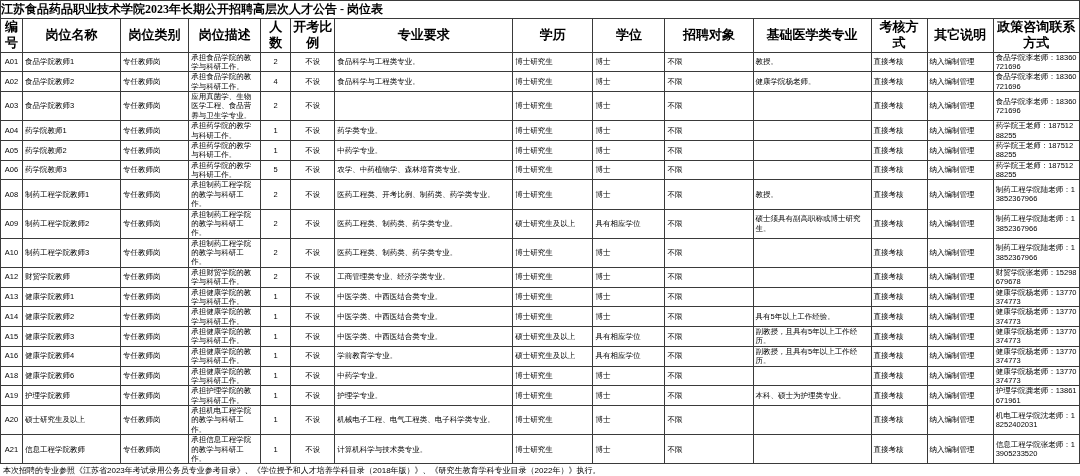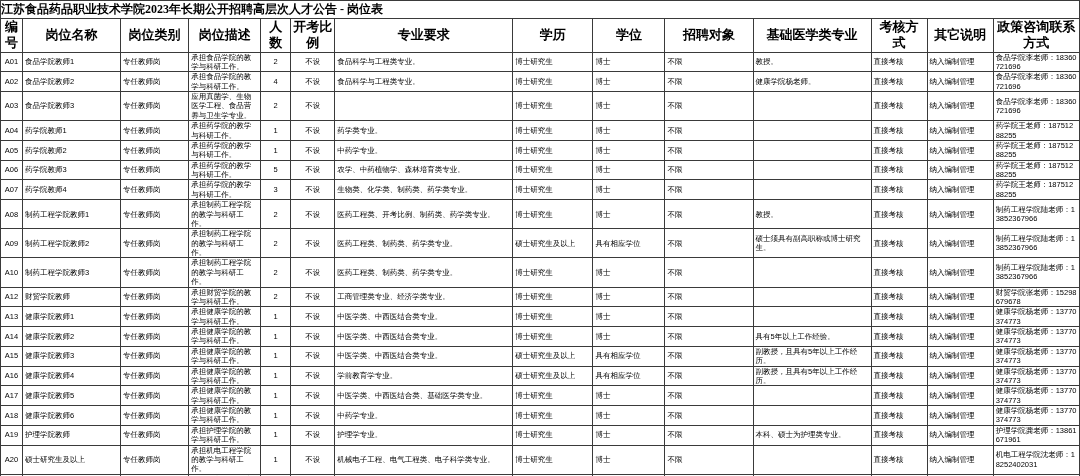--- a/index.html
+++ b/index.html
@@ -168,36 +168,20 @@
           <td>农学、中药植物学、森林培育类专业。</td>
           <td>博士研究生</td>
           <td>博士</td>
           <td>不限</td>
           <td></td>
           <td>直接考核</td>
           <td>纳入编制管理</td>
           <td>药学院王老师：18751288255</td>
         </tr>
         <tr>
-          <td class="center">A07</td>
-          <td>药学院教师4</td>
-          <td>专任教师岗</td>
-          <td>承担药学院的教学与科研工作。</td>
-          <td class="center">3</td>
-          <td class="center">不设</td>
-          <td>生物类、化学类、制药类、药学类专业。</td>
-          <td>博士研究生</td>
-          <td>博士</td>
-          <td>不限</td>
-          <td></td>
-          <td>直接考核</td>
-          <td>纳入编制管理</td>
-          <td>药学院王老师：18751288255</td>
-        </tr>
-        <tr>
           <td class="center">A08</td>
           <td>制药工程学院教师1</td>
           <td>专任教师岗</td>
           <td>承担制药工程学院的教学与科研工作。</td>
           <td class="center">2</td>
           <td class="center">不设</td>
           <td>医药工程类、开考比例、制药类、药学类专业。</td>
           <td>博士研究生</td>
           <td>博士</td>
           <td>不限</td>
@@ -307,36 +291,20 @@
           <td>健康学院教师4</td>
           <td>专任教师岗</td>
           <td>承担健康学院的教学与科研工作。</td>
           <td class="center">1</td>
           <td class="center">不设</td>
           <td>学前教育学专业。</td>
           <td>硕士研究生及以上</td>
           <td>具有相应学位</td>
           <td>不限</td>
           <td>副教授，且具有5年以上工作经历。</td>
-          <td>直接考核</td>
-          <td>纳入编制管理</td>
-          <td>健康学院杨老师：13770374773</td>
-        </tr>
-        <tr>
-          <td class="center">A17</td>
-          <td>健康学院教师5</td>
-          <td>专任教师岗</td>
-          <td>承担健康学院的教学与科研工作。</td>
-          <td class="center">1</td>
-          <td class="center">不设</td>
-          <td>中医学类、中西医结合类、基础医学类专业。</td>
-          <td>博士研究生</td>
-          <td>博士</td>
-          <td>不限</td>
-          <td></td>
           <td>直接考核</td>
           <td>纳入编制管理</td>
           <td>健康学院杨老师：13770374773</td>
         </tr>
         <tr>
           <td class="center">A18</td>
           <td>健康学院教师6</td>
           <td>专任教师岗</td>
           <td>承担健康学院的教学与科研工作。</td>
           <td class="center">1</td>

